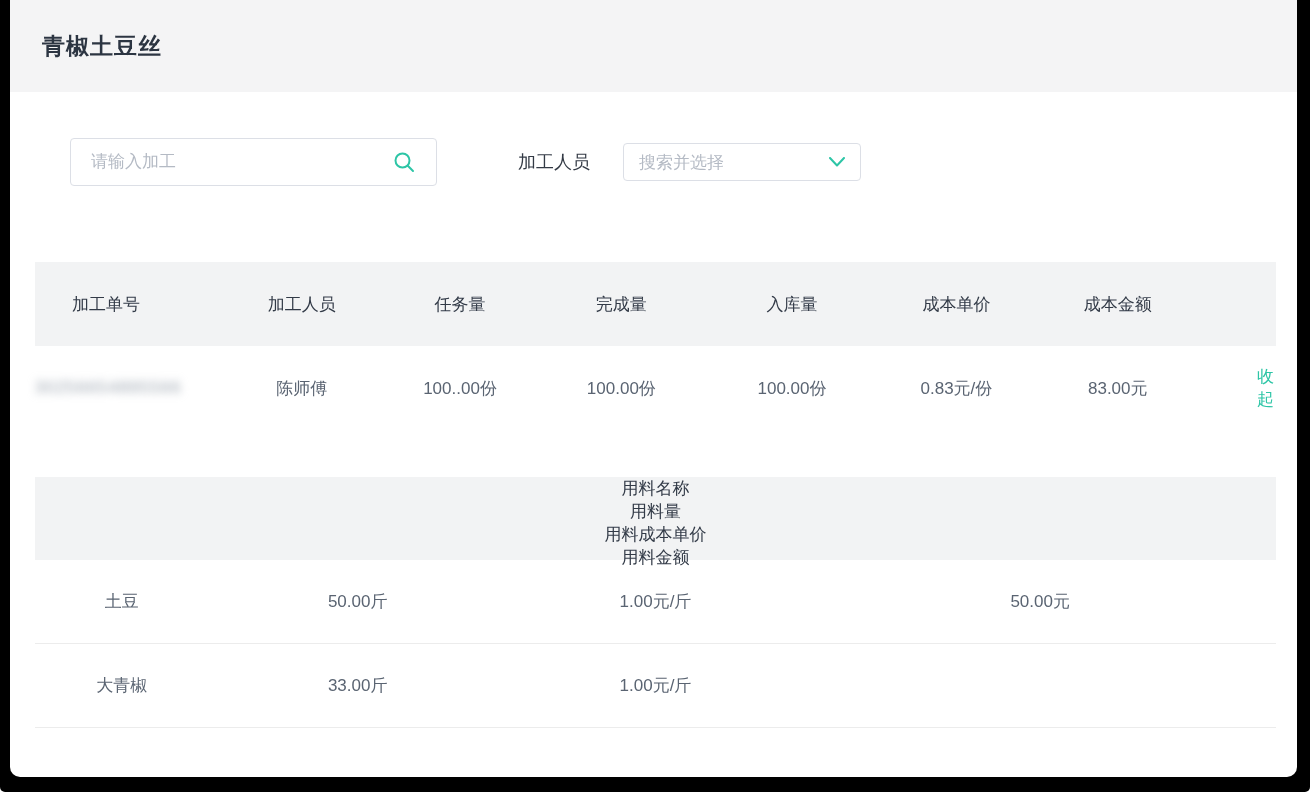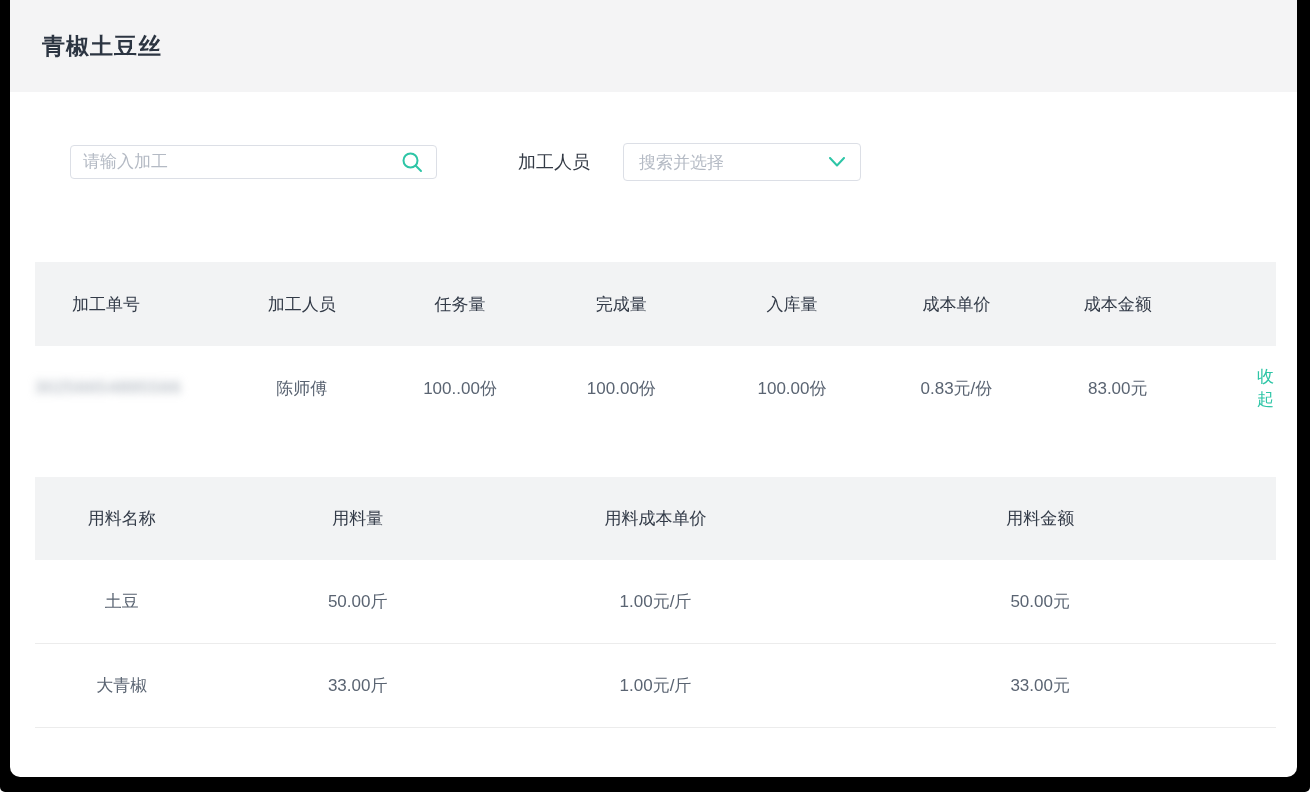--- a/index.html
+++ b/index.html
@@ -38,27 +38,27 @@
   }
   
   .filters {
     margin-top: 51px;
     padding-left: 60px;
     display: flex;
     align-items: center;
     height: 38px;
   }
   .search-box {
-    width: 367px; height: 34px;
+    width: 367px; height: 48px;
     border: 1px solid #dcdfe6;
     border-radius: 4px;
     background: #fff;
     display: flex;
     align-items: center;
-    padding: 0 12px;
+    padding: 0 20px;
   }
   .search-box input {
     flex: 1;
     border: none; outline: none;
     font-size: 17px;
     color: #5a6472;
     font-family: inherit;
     background: transparent;
   }
   .search-box input::placeholder { color: #b4bac4; }
@@ -122,21 +122,21 @@
   }
   .collapse-link {
     color: #2dc5a6;
     cursor: pointer;
     text-decoration: none;
     font-size: 17px;
     padding-left: 44px;
   }
   
   .material-table { margin-top: 47px; }
-  .material-table .thead { height: 83px; }
+  .material-table .thead { height: 83px; flex-direction: column; }
   .mc1 { width: 14%; }
   .mc2 { width: 24%; text-align: center; }
   .mc3 { width: 24%; }
   .mc4 { width: 38%; }
   .material-table .trow { border-bottom: 1px solid #ececec; }
   
   .icon-search { width: 24px; height: 24px; flex: none; }
   .icon-chevron { width: 16px; height: 10px; flex: none; }
 </style>
 </head>
@@ -208,18 +208,17 @@
         <div class="cell mc1">土豆</div>
         <div class="cell mc2">50.00斤</div>
         <div class="cell mc3">1.00元/斤</div>
         <div class="cell mc4">50.00元</div>
       </div>
 
       <div class="trow">
         <div class="cell mc1">大青椒</div>
         <div class="cell mc2">33.00斤</div>
         <div class="cell mc3">1.00元/斤</div>
-        <div class="cell mc4">33.00元</div>
       </div>
     </div>
 
   </div>
 </div>
 
 </body></html>

